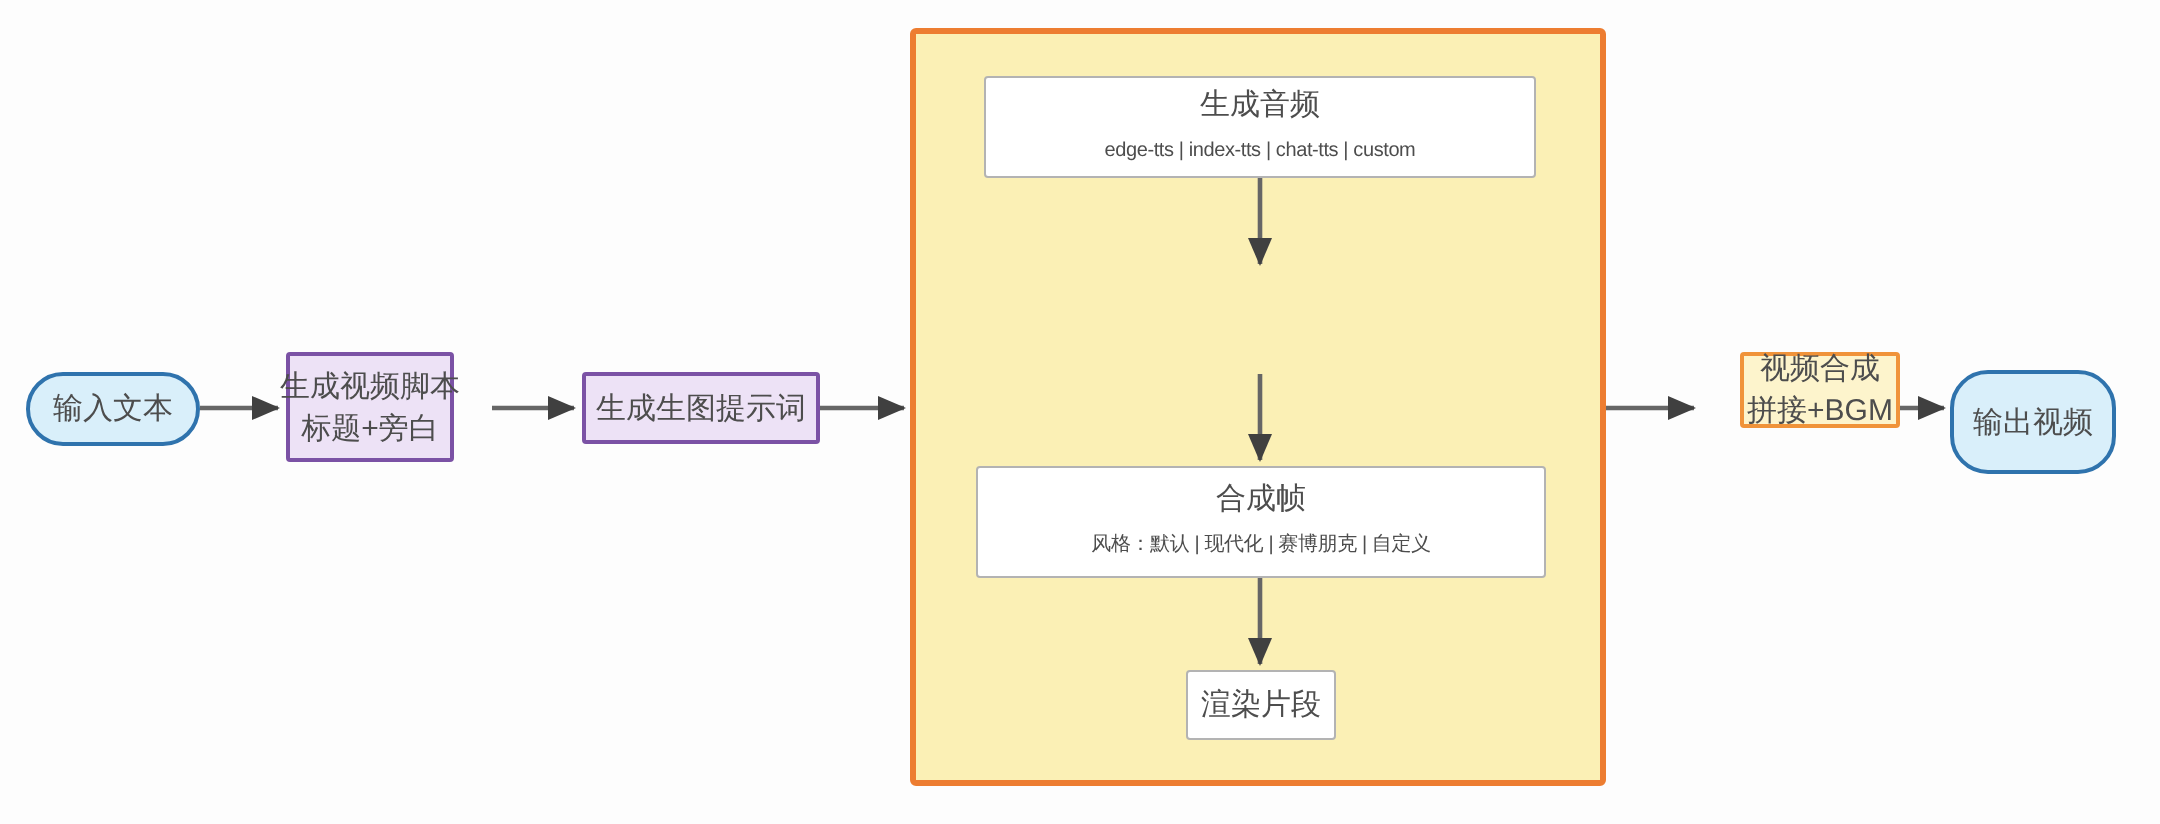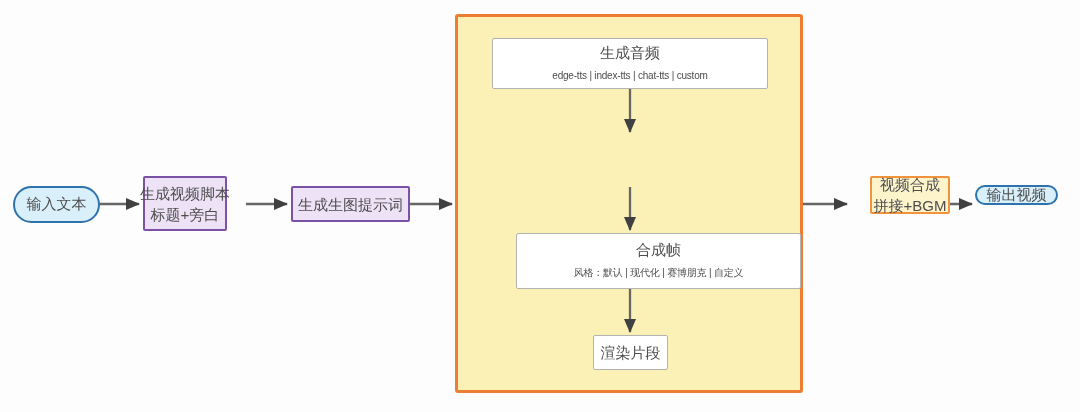--- a/index.html
+++ b/index.html
@@ -80,31 +80,31 @@
   <div class="node purple" style="left:291px; top:186px; width:119px; height:36px;">
     <span>生成生图提示词</span>
   </div>
 
   <div class="node whitebox" style="left:492px; top:38px; width:276px; height:51px;">
     <span>生成音频</span>
     <span class="options">edge-tts | index-tts | chat-tts | custom</span>
   </div>
 
 
-  <div class="node whitebox" style="left:488px; top:233px; width:285px; height:56px;margin-left:28px;">
+  <div class="node whitebox" style="left:488px; top:233px; width:285px; height:56px;">
     <span>合成帧</span>
     <span class="options">风格：默认 | 现代化 | 赛博朋克 | 自定义</span>
   </div>
 
   <div class="node whitebox" style="left:593px; top:335px; width:75px; height:35px;">
     <span>渲染片段</span>
   </div>
 
   <div class="node orangebox" style="left:850px; top:176px; width:80px; height:38px;margin-left:20px;">
     <span>视频合成</span>
     <span>拼接+BGM</span>
   </div>
 
-  <div class="node oval" style="left:975px; top:185px; width:83px; height:20px;">
+  <div class="node oval" style="left:975px; top:185px; width:83px; height:52px;">
     <span>输出视频</span>
   </div>
 
 </div>
 
 </body></html>

